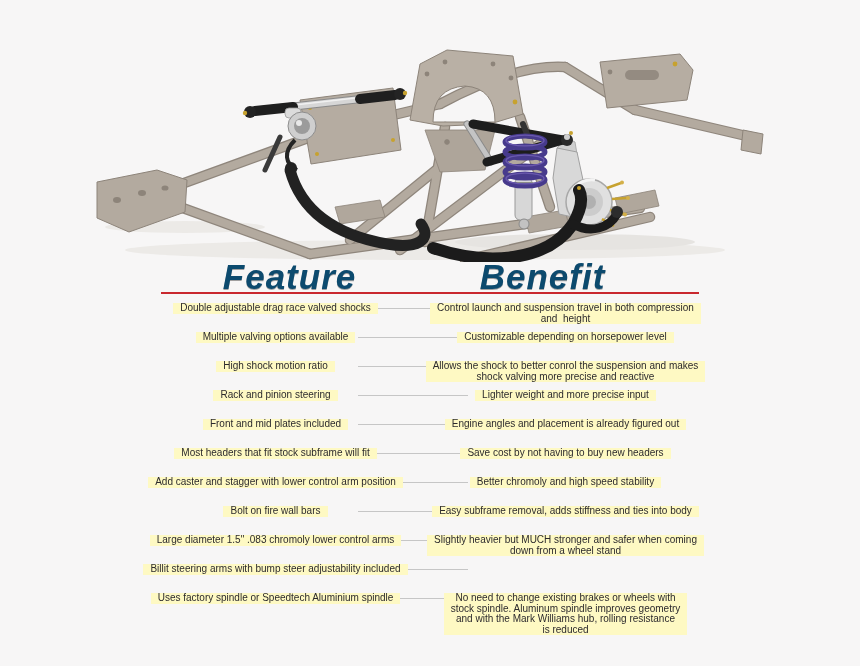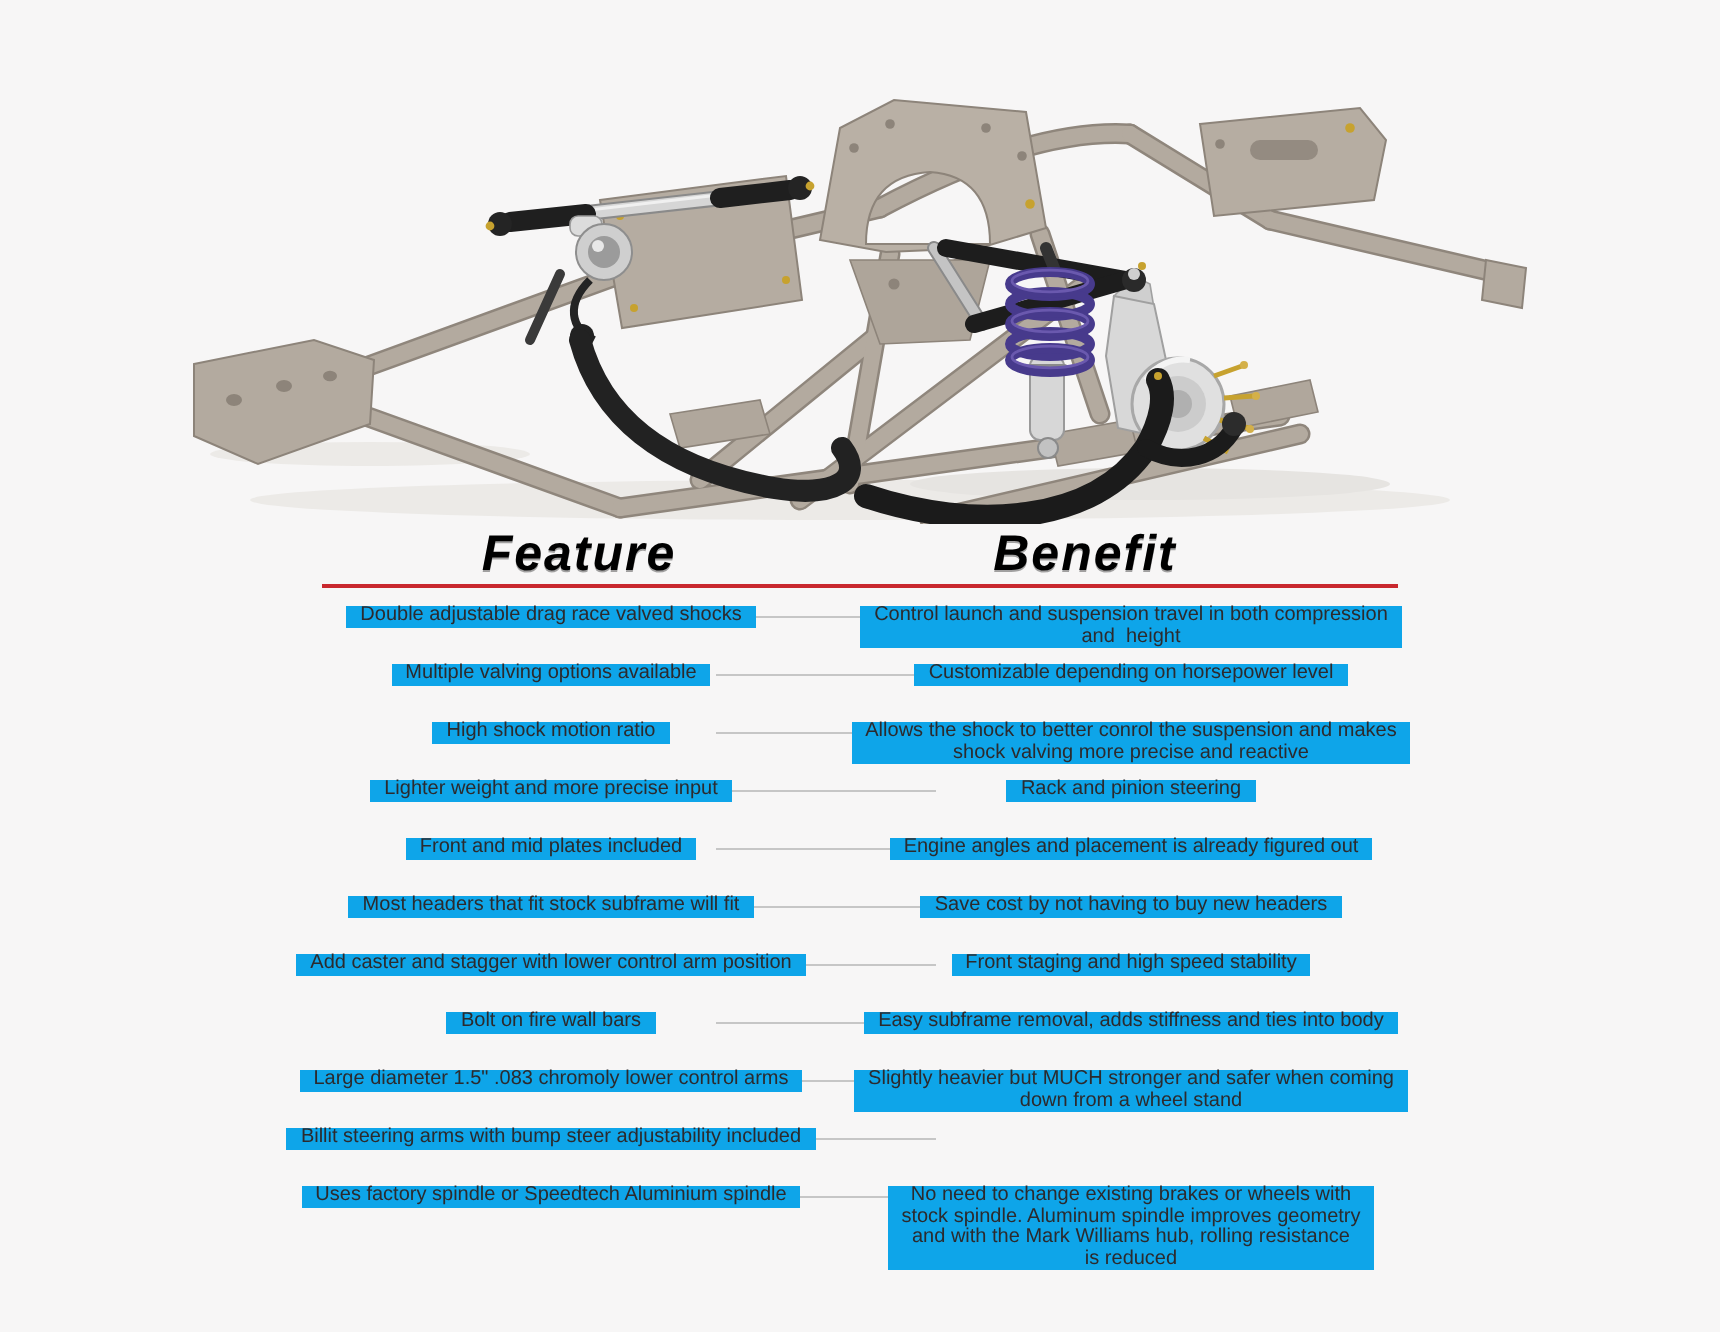--- a/index.html
+++ b/index.html
@@ -11,35 +11,35 @@
   .product-image {
     position:absolute; left:95px; top:12px; width:670px; height:250px;
   }
   .fb-table { position:absolute; left:133px; top:261px; width:580px; }
   .thead {
     display:grid; grid-template-columns:285px 295px;
     align-items:end; height:30px;
   }
   .th {
     text-align:center; font-style:italic; font-weight:bold;
-    font-size:25px; line-height:28px; color:#000000; letter-spacing:1px;
+    font-size:35px; line-height:28px; color:#0c4a6e; letter-spacing:1px;
     text-shadow:0 1px 0 rgba(0,0,0,0.35);
   }
   .th.feature-h { transform:translateX(14px); }
   .th.benefit-h { transform:translateX(-23px);font-style:italic; }
   .divider { height:2px; width:538px; margin-left:28px; margin-top:1px; background:#c9282e; }
   .rows { margin-top:9px; }
   .row { position:relative; display:grid; grid-template-columns:285px 295px; height:29px; }
   .connector {
     position:absolute; left:225px; top:5px; width:110px; height:1px;
     background:#c6c6c6; z-index:0;
   }
   .cell { display:flex; justify-content:center; align-items:flex-start; }
   .ftext, .btext {
-    position:relative; z-index:1; background:#0ea5e9; padding:0 7px;
+    position:relative; z-index:1; background:#fef9c3; padding:0 7px;
     text-align:center; font-size:10px; line-height:10.5px; color:#2c2a2d;
     white-space:pre;
   }
 </style>
 </head>
 <body style="background: rgb(247, 246, 246);">
 
 <svg class="product-image" viewBox="0 0 670 250" xmlns="http://www.w3.org/2000/svg" aria-hidden="true">
 
   <g>
@@ -229,26 +229,26 @@
       <span class="ftext">High shock motion ratio</span>
     </div>
     <div class="cell bcell">
       <span class="btext">Allows the shock to better conrol the suspension and makes
 shock valving more precise and reactive</span>
     </div>
     <div class="connector"></div>
   </div>
 
   <div class="row">
+    <div class="cell fcell">
+      <span class="ftext">Rack and pinion steering</span>
+    </div>
     <div class="cell bcell">
       <span class="btext">Lighter weight and more precise input</span>
     </div>
-    <div class="cell fcell">
-      <span class="ftext">Rack and pinion steering</span>
-    </div>
     <div class="connector"></div>
   </div>
 
   <div class="row">
     <div class="cell fcell">
       <span class="ftext">Front and mid plates included</span>
     </div>
     <div class="cell bcell">
       <span class="btext">Engine angles and placement is already figured out</span>
     </div>
@@ -263,21 +263,21 @@
       <span class="btext">Save cost by not having to buy new headers</span>
     </div>
     <div class="connector"></div>
   </div>
 
   <div class="row">
     <div class="cell fcell">
       <span class="ftext">Add caster and stagger with lower control arm position</span>
     </div>
     <div class="cell bcell">
-      <span class="btext">Front staging and high speed stability</span>
+      <span class="btext">Better chromoly and high speed stability</span>
     </div>
     <div class="connector"></div>
   </div>
 
   <div class="row">
     <div class="cell fcell">
       <span class="ftext">Bolt on fire wall bars</span>
     </div>
     <div class="cell bcell">
       <span class="btext">Easy subframe removal, adds stiffness and ties into body</span>

